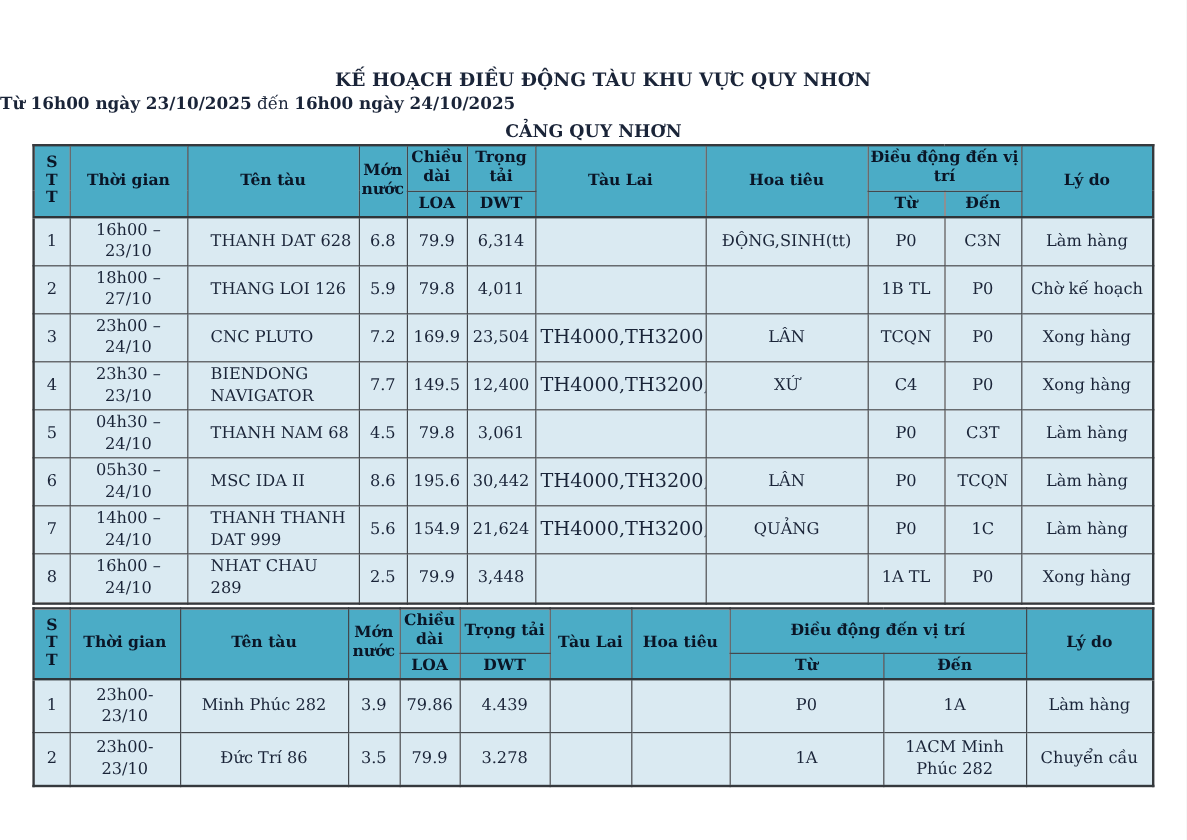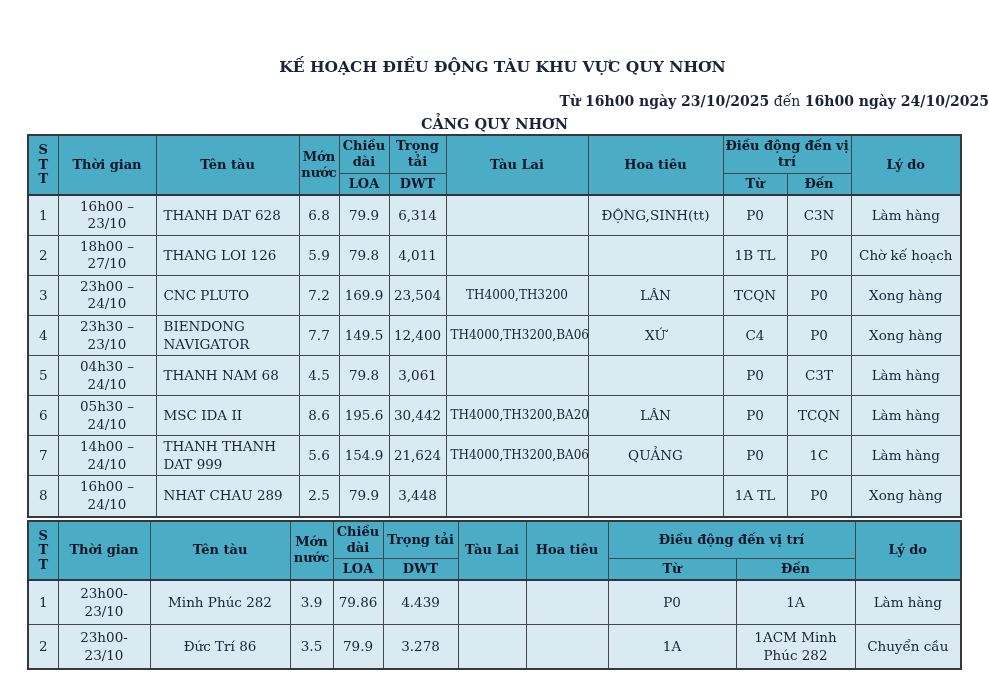--- a/index.html
+++ b/index.html
@@ -9,39 +9,39 @@
     font-family:"DejaVu Serif","Liberation Serif",serif;
     color:#1a2438; overflow:hidden; position:relative;
   }
   
   .nat-header { display:flex; padding-top:30px; }
   .nat-col { width:50%; text-align:center; }
   .nat-line1 { font-weight:bold; font-size:14px; letter-spacing:.2px; }
   .nat-line2 { font-weight:bold; font-size:14px; text-decoration:underline; margin-top:2px; text-underline-offset:3px; }
   
   .doc-title { text-align:center; font-weight:bold; font-size:15.5px; margin-top:27px;margin-left:16px; }
-  .doc-subtitle { text-align:right; font-size:14px; margin-top:17px; }
+  .doc-subtitle { text-align:left; font-size:14px; margin-top:3px; }
   .doc-subtitle .b { font-weight:bold; }
   .section-title { text-align:center; font-weight:bold; font-size:14.5px; margin-top:6px; }
   
   table { border-collapse:collapse; table-layout:fixed; width:933px; margin:2px auto 0; border:2px solid #35393d; }
   th, td { border:1px solid #43484d; overflow:hidden; }
   thead th {
     background:#4BACC6; font-weight:bold; font-size:13px; text-align:center;
     vertical-align:middle; padding:2px 1px; color:#0a1526; line-height:1.25;
   }
   thead { border-bottom:2px solid #2f3539; }
   tbody td {
     background:#DAEAF2; font-size:13.5px; text-align:center; vertical-align:middle;
     padding:2px 4px; line-height:1.3;
   }
   .t-qn tbody td { height:26px; }
   .t-tn tbody td { height:38px; padding:4px 4px; }
-  td.L { text-align:left; padding-left:7px; }
-  td.sm { font-size:12px; }
+  td.L { text-align:left; padding-left:19px; }
+  td.sm { font-size:16px; }
   .stt-th div { line-height:1.12; }
 </style>
 </head>
 <body>
 
 <div class="page">
 
   <div class="nat-header">
   </div>
 

